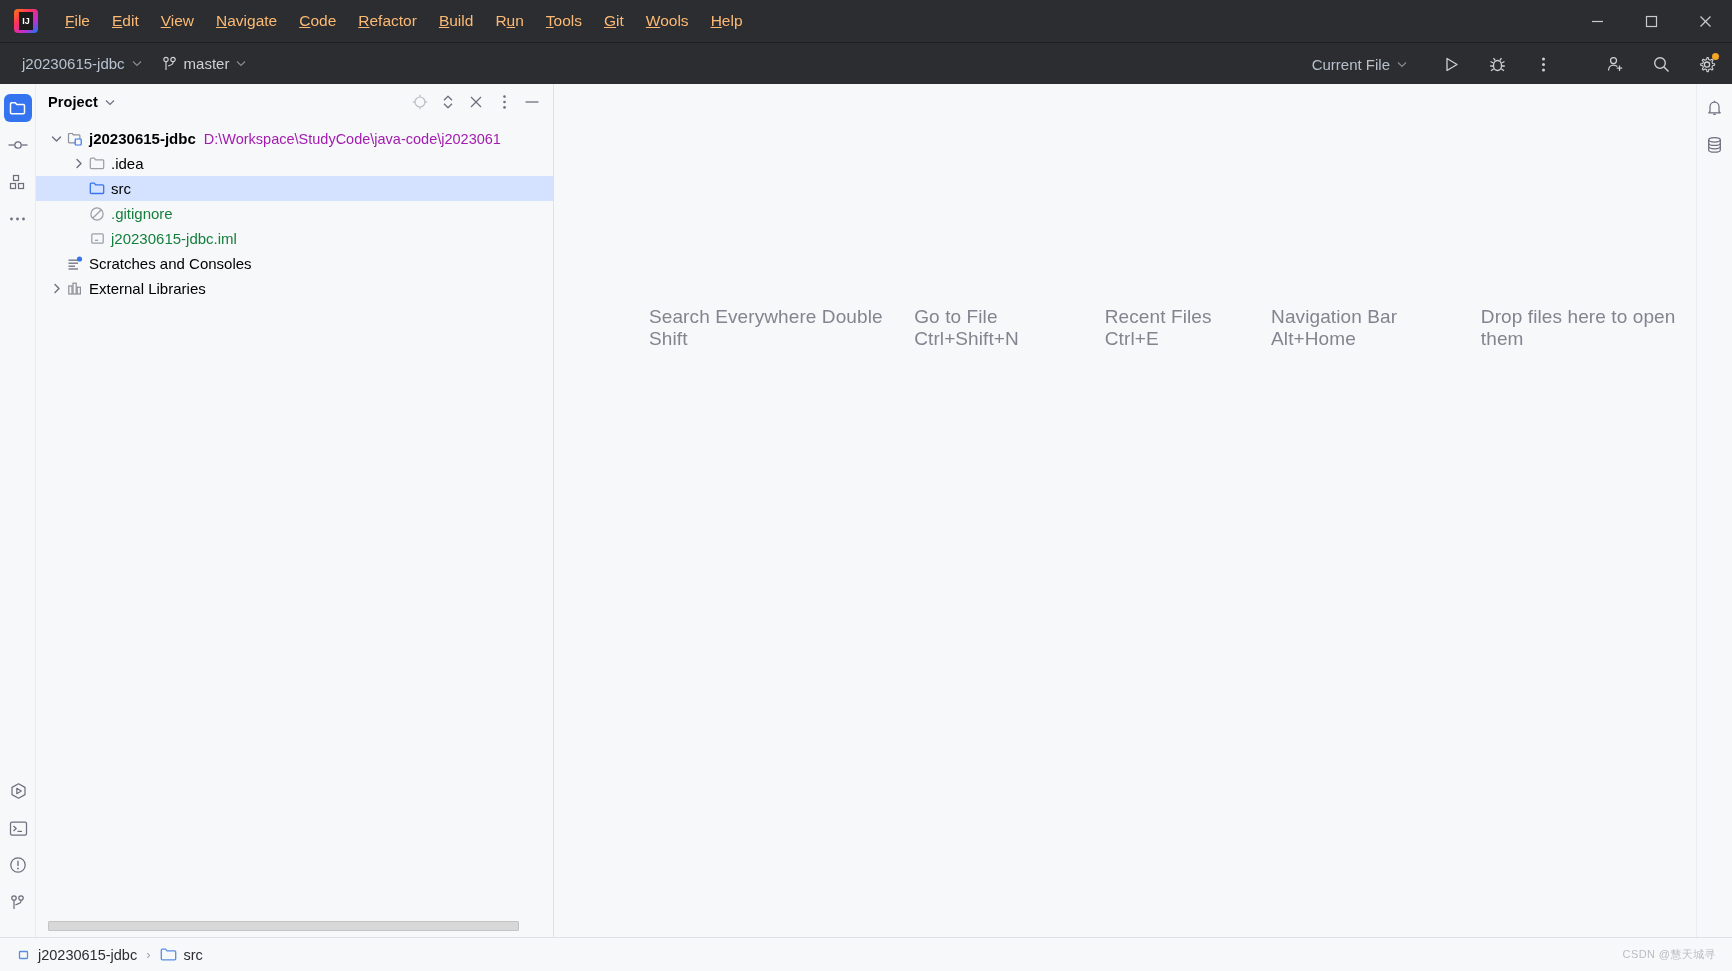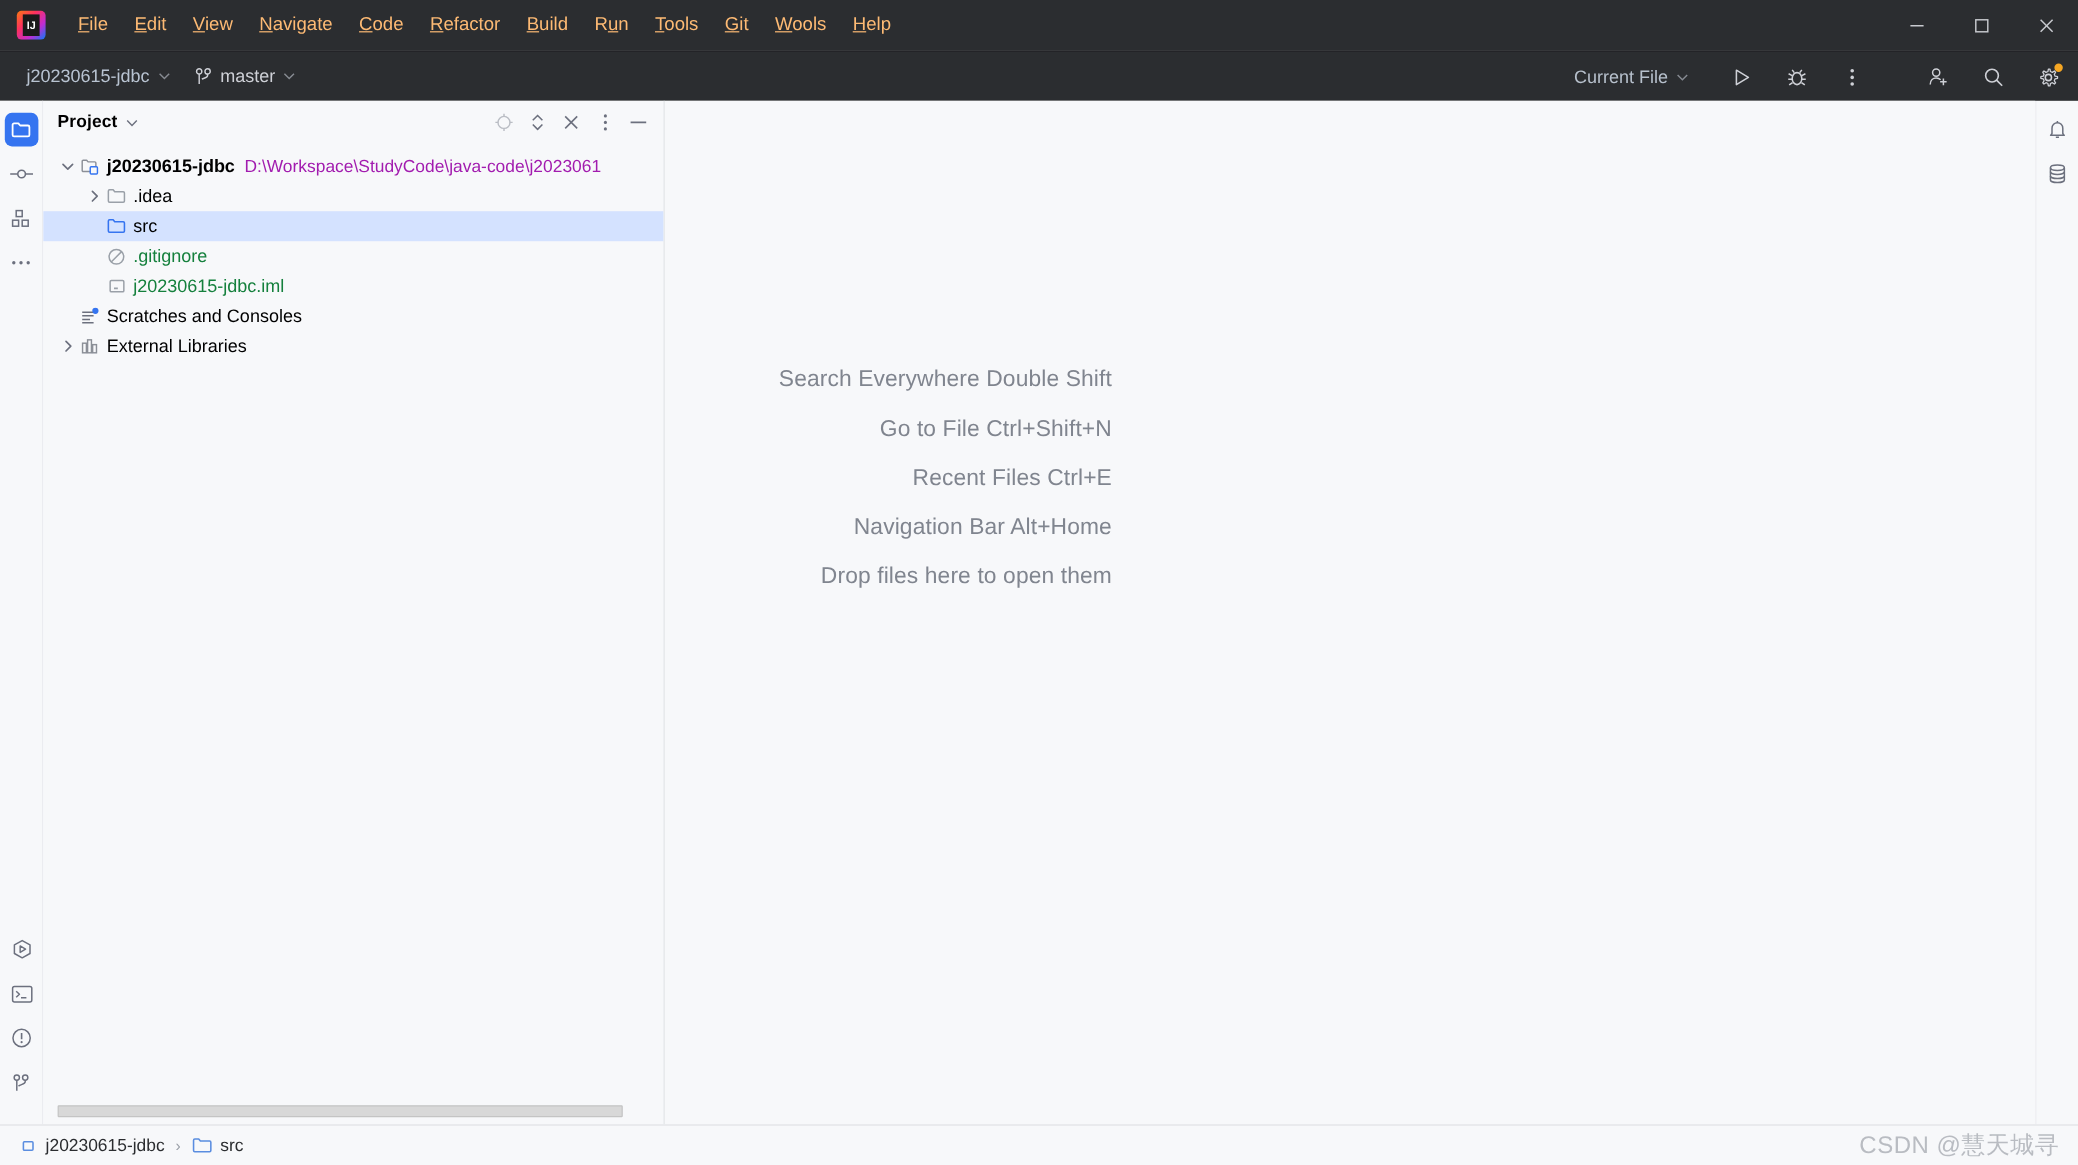--- a/index.html
+++ b/index.html
@@ -99,21 +99,20 @@
     width: 7px; height: 7px; border-radius: 50%;
     background: #f5a623;
   }
   .nav-sep { width: 14px; }
 
   
   .body-wrap {
     display: flex;
     height: calc(971px - 42px - 42px - 34px);
     background: #f7f8fa;
-    text-align: right;
   }
 
   
   .stripe {
     width: 36px;
     background: #f7f8fa;
     border-right: 1px solid #ebecf0;
     display: flex; flex-direction: column;
     align-items: center;
     padding-top: 10px;
@@ -207,21 +206,21 @@
   .editor {
     flex: 1;
     background: #f7f8fa;
     position: relative;
     display: flex;
     justify-content: flex-start;
   }
   .tips {
     margin-left: 95px;
     margin-top: 222px;
-    display: flex; flex-direction: column;
+    display: flex; flex-direction: row;
     gap: 19px;
   }
   .tip {
     color: #80858f;
     font-size: 19px;
     letter-spacing: .1px;
   }
 
   
   .rstripe {
@@ -242,21 +241,21 @@
     position: relative;
   }
   .crumb {
     display: flex; align-items: center; gap: 7px;
     font-size: 14.5px; color: #2b2d30;
     padding: 2px 5px; border-radius: 3px;
   }
   .crumb-sep { color: #9ba0a8; margin: 0 4px; font-size: 13px; }
   .watermark {
     position: absolute; right: 16px;
-    color: #b9bcc2; font-size: 20px;
+    color: #b9bcc2; font-size: 11px;
     letter-spacing: .4px;
   }
   svg { display: block; }
 </style>
 </head>
 <body>
 
 <div class="titlebar">
   <div class="ij-logo"></div>
   <div class="menu" id="menubar">

